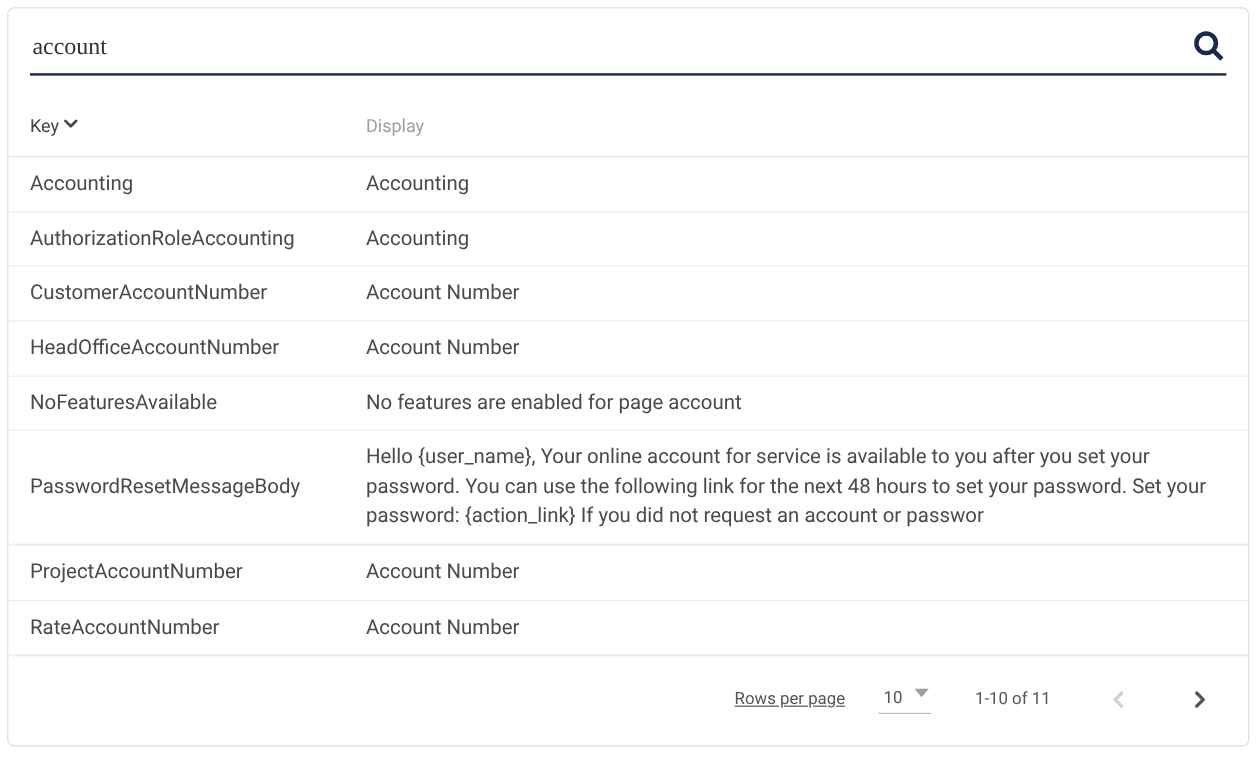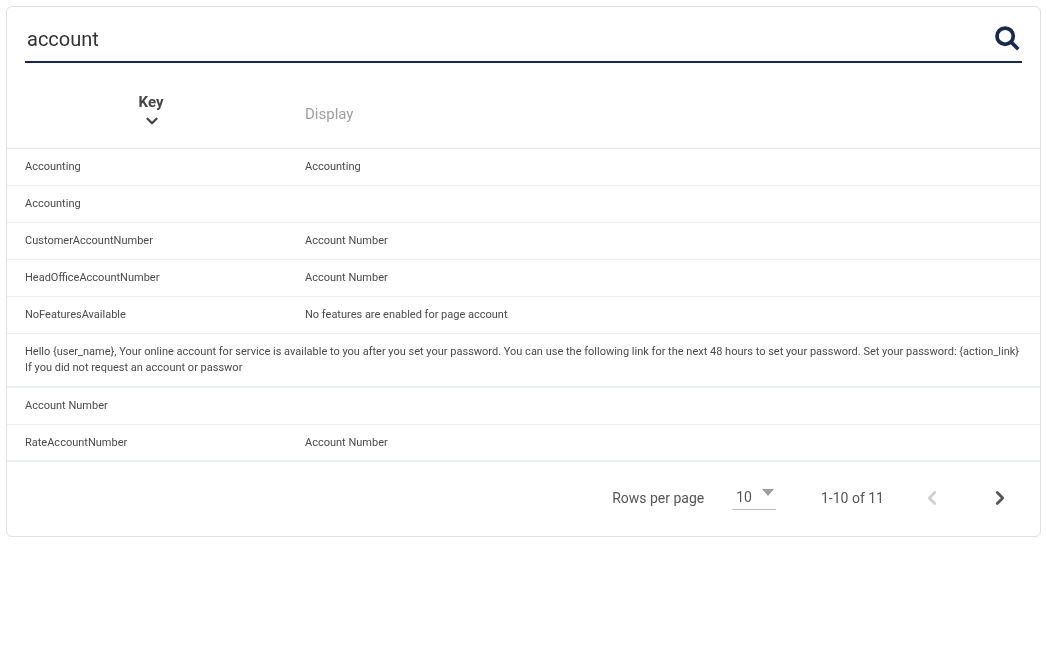--- a/index.html
+++ b/index.html
@@ -13,20 +13,21 @@
       border: 1px solid #e0e0e0;
       border-radius: 6px;
       background: #fff;
       box-shadow: 0 1px 2px rgba(0,0,0,0.02);
       overflow: hidden;
     }
     .search-bar {
       display: flex;
       align-items: flex-start;
       padding: 12px 18px 4px 18px;
+      font-family: Liberation Serif, serif;
     }
     .search-input-wrap {
       flex: 1;
       position: relative;
       border-bottom: 2px solid #172a4d;
       display: flex;
       align-items: center;
       height: 44px;
     }
     .search-input {
@@ -57,39 +58,38 @@
     .th {
       color: #9e9e9e;
       font-size: 15px;
       font-weight: 400;
       padding: 14px 10px 14px 18px;
       display: flex;
       align-items: center;
     }
     .th-key {
       color: #444;
-      font-weight: 700;
+      font-weight: 400;
       width: 280px;
       flex-shrink: 0;
-      flex-direction: column;
     }
     .th-display {
       flex: 1;
     }
     .sort-icon {
       width: 18px;
       height: 18px;
       margin-left: 1px;
       margin-top: 1px;
     }
     .table-body .table-row:first-child { border-top: 1px solid #e3e6e8; }
     .td {
       padding: 10px 10px 10px 18px;
       color: #4a4a4a;
-      font-size: 11px;
+      font-size: 17px;
       line-height: 1.45;
     }
     .td-key {
       width: 280px;
       flex-shrink: 0;
       display: flex;
       align-items: center;
     }
     .td-display {
       flex: 1;
@@ -98,36 +98,36 @@
     .footer {
       display: flex;
       align-items: center;
       justify-content: flex-end;
       padding: 16px 20px 18px 20px;
       gap: 28px;
       font-size: 14px;
       color: #555;
       border-top: 1px solid #eceff1;
     }
-    .rpp-label { color: #555; }
+    .rpp-label { color: #555; text-decoration: underline; }
     .rpp-select {
       display: flex;
       gap: 6px;
       border-bottom: 1px solid #bdbdbd;
       padding: 2px 2px 4px 4px;
       color: #555;
     }
     .rpp-select .tri {
       width: 0; height: 0;
       border-left: 6px solid transparent;
       border-right: 6px solid transparent;
       border-top: 7px solid #9e9e9e;
       margin-left: 4px;
     }
-    .range { color: #555; min-width: 80px; text-align: right; }
+    .range { color: #555; min-width: 80px; text-align: center; }
     .nav-btn {
       width: 40px; height: 40px;
       display: flex; align-items: center; justify-content: center;
       color: #9e9e9e;
       border-radius: 50%;
     }
     .nav-btn.enabled { color: #555; cursor: pointer; }
     .nav-btn.disabled { color: #d0d0d0; }
   </style>
 </head>
@@ -160,40 +160,43 @@
       <span>Display</span>
     </div>
   </div>
 
   <div class="table-body">
     <div class="table-row">
       <div class="td td-key">Accounting</div>
       <div class="td td-display">Accounting</div>
     </div>
     <div class="table-row">
+      <div class="td td-key">AuthorizationRoleAccounting</div>
       <div class="td td-display">Accounting</div>
     </div>
     <div class="table-row">
       <div class="td td-key">CustomerAccountNumber</div>
       <div class="td td-display">Account Number</div>
     </div>
     <div class="table-row">
       <div class="td td-key">HeadOfficeAccountNumber</div>
       <div class="td td-display">Account Number</div>
     </div>
     <div class="table-row">
       <div class="td td-key">NoFeaturesAvailable</div>
       <div class="td td-display">No features are enabled for page account</div>
     </div>
     <div class="table-row">
+      <div class="td td-key">PasswordResetMessageBody</div>
       <div class="td td-display">Hello {user_name}, Your online account for service is available to you after you set your password. You can use the following link for the next 48 hours to set your password. Set your password: {action_link} If you did not request an account or passwor</div>
     </div>
     <div class="table-row">
     </div>
     <div class="table-row">
+      <div class="td td-key">ProjectAccountNumber</div>
       <div class="td td-display">Account Number</div>
     </div>
     <div class="table-row">
       <div class="td td-key">RateAccountNumber</div>
       <div class="td td-display">Account Number</div>
     </div>
     <div class="table-row">
     </div>
   </div>
 

